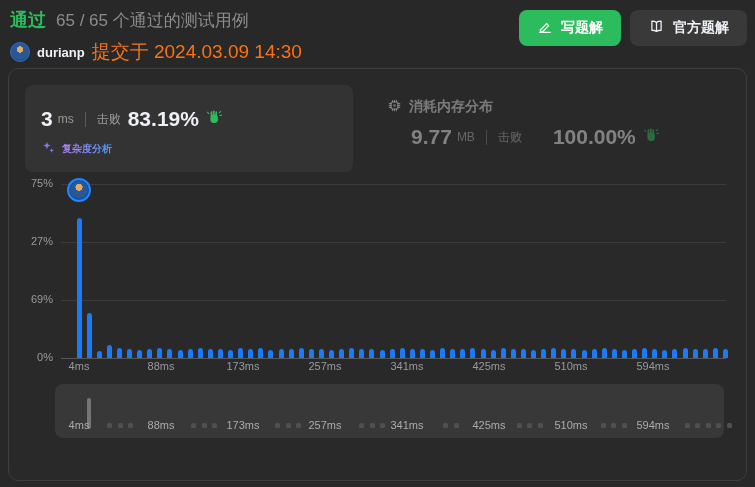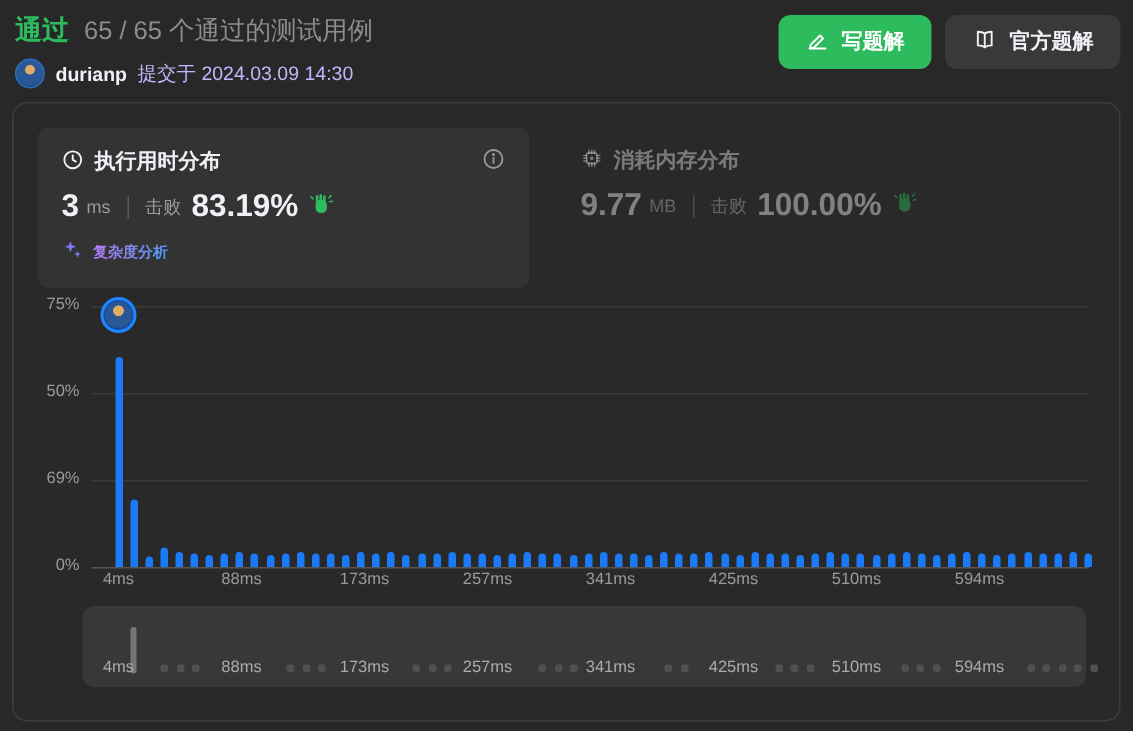--- a/index.html
+++ b/index.html
@@ -18,21 +18,21 @@
   .hrow1 { display: flex; align-items: flex-end; gap: 10px; }
   .status { color: var(--green); font-size: 18px; font-weight: 700; }
   .cases { color: #8c8c8c; font-size: 17px; }
   .hrow2 { display: flex; align-items: center; gap: 7px; margin-top: 7px; }
   .avatar {
     display: inline-block; border-radius: 50%;
     background: radial-gradient(circle at 50% 36%, #e2ab66 0 21%, #2a5796 23% 62%, #16386b 100%);
   }
   .avatar.sm { width: 20px; height: 20px; border: 1px solid #2b6fc2; }
   .uname { font-size: 13px; font-weight: 700; color: #eff1f6; }
-  .subinfo { font-size: 13px; color: #c4b5fd; }
+  .subinfo { font-size: 19px; color: #f97316; }
   .actions { display: flex; gap: 9px; margin-top: 2px; }
   .btn {
     display: inline-flex; align-items: center; gap: 8px; border: none; cursor: pointer;
     height: 36px; padding: 0 18px; border-radius: 8px; font-size: 14px; font-weight: 600;
     font-family: inherit; color: #eff1f6;
   }
   .btn.ghost { background: #393939; }
   .btn.green { background: var(--green); color: #fff; }
 
   
@@ -54,21 +54,21 @@
   .beats-label { font-size: 12px; color: #9a9a9a; margin-right: 7px; }
   .clap { margin-left: 6px; }
   .complexity { display: inline-flex; align-items: center; gap: 6px; margin-top: 9px; cursor: pointer; }
   .complexity span {
     font-size: 10px; font-weight: 600;
     background: linear-gradient(90deg, #b17ef7, #4e9bf5);
     -webkit-background-clip: text; background-clip: text; color: transparent;
   }
   .stat-memory { margin-left: 34px; padding-top: 13px; color: rgba(235,237,240,0.42); cursor: pointer; }
   .stat-memory .stat-head { color: rgba(235,237,240,0.42); }
-  .stat-memory .big { color: rgba(235,237,240,0.45); }
+  .stat-memory .big { color: rgba(235,237,240,0.45); margin-left: 24px; }
   .stat-memory .unit, .stat-memory .beats-label { color: rgba(235,237,240,0.30); }
   .stat-memory .vdiv { background: #4a4a4a; }
   .stat-memory .clap { opacity: 0.45; }
 
   
   .chart { position: relative; height: 196px; margin-top: 8px; }
   .plot { position: absolute; left: 36px; right: 4px; top: 4px; height: 174px; }
   .gridline { position: absolute; left: 0; right: 0; height: 1px; background: #3b3b3b; }
   .gridline.zero { background: #555; }
   .ylab { position: absolute; left: 0; width: 28px; text-align: right; font-size: 11px; color: #9a9a9a; }
@@ -128,37 +128,20 @@
         <span>官方题解</span>
       </button>
     </div>
   </div>
 
   <div class="card">
 
     <div class="stats-row">
 
       <div class="stat-card">
-        <div class="stat-head">
-          <span class="ic">
-            <svg width="15" height="15" viewBox="0 0 24 24" fill="none" stroke="#eff1f6" stroke-width="2" stroke-linecap="round">
-              <circle cx="12" cy="12" r="9"></circle>
-                <path d="M12 7.5V12l3.2 2"></path>
-            </svg>
-          </span>
-          <span>执行用时分布</span>
-          <span class="spacer"></span>
-          <span class="ic">
-            <svg width="16" height="16" viewBox="0 0 24 24" fill="none" stroke="#9a9a9a" stroke-width="1.8" stroke-linecap="round">
-              <circle cx="12" cy="12" r="9"></circle>
-                <path d="M12 11v5"></path>
-                <circle cx="12" cy="7.6" r="0.6" fill="#9a9a9a"></circle>
-            </svg>
-          </span>
-        </div>
         <div class="stat-value">
           <span class="big">3</span>
           <span class="unit">ms</span>
           <span class="vdiv"></span>
           <span class="beats-label">击败</span>
           <span class="big">83.19%</span>
           <span class="ic clap">
             <svg width="18" height="18" viewBox="0 0 24 24" fill="#2cbb5d" stroke="#2cbb5d" stroke-width="1.4" stroke-linecap="round">
               <rect x="7.2" y="8.5" width="10" height="11.5" rx="4.2" stroke="none"></rect>
               <rect x="7.4" y="4.2" width="2.3" height="7" rx="1.15" stroke="none"></rect>
@@ -297,21 +280,21 @@
           <span class="xlab" style="left: 100px;">88ms</span>
           <span class="xlab" style="left: 182px;">173ms</span>
           <span class="xlab" style="left: 264px;">257ms</span>
           <span class="xlab" style="left: 346px;">341ms</span>
           <span class="xlab" style="left: 428px;">425ms</span>
           <span class="xlab" style="left: 510px;">510ms</span>
           <span class="xlab" style="left: 592px;">594ms</span>
         </div>
     <div class="ylab" style="top: 171px;">0%</div>
         <div class="ylab" style="top: 113px;">69%</div>
-        <div class="ylab" style="top: 55px;">50%</div>
+        <div class="ylab" style="top: 55px;">27%</div>
         <div class="ylab" style="top: -3px;">75%</div>
       </div>
 
     <div class="minimap">
       <div class="mm-spike"></div>
     <span class="mm-label" style="left: 24px;">4ms</span>
         <span class="mm-label" style="left: 106px;">88ms</span>
         <span class="mm-label" style="left: 188px;">173ms</span>
         <span class="mm-label" style="left: 270px;">257ms</span>
         <span class="mm-label" style="left: 352px;">341ms</span>

